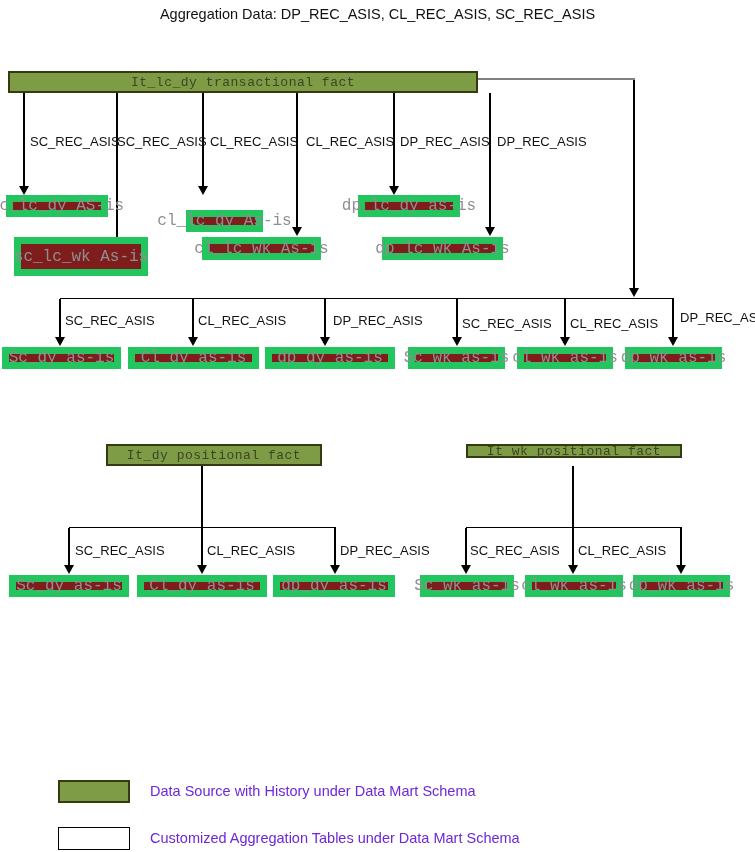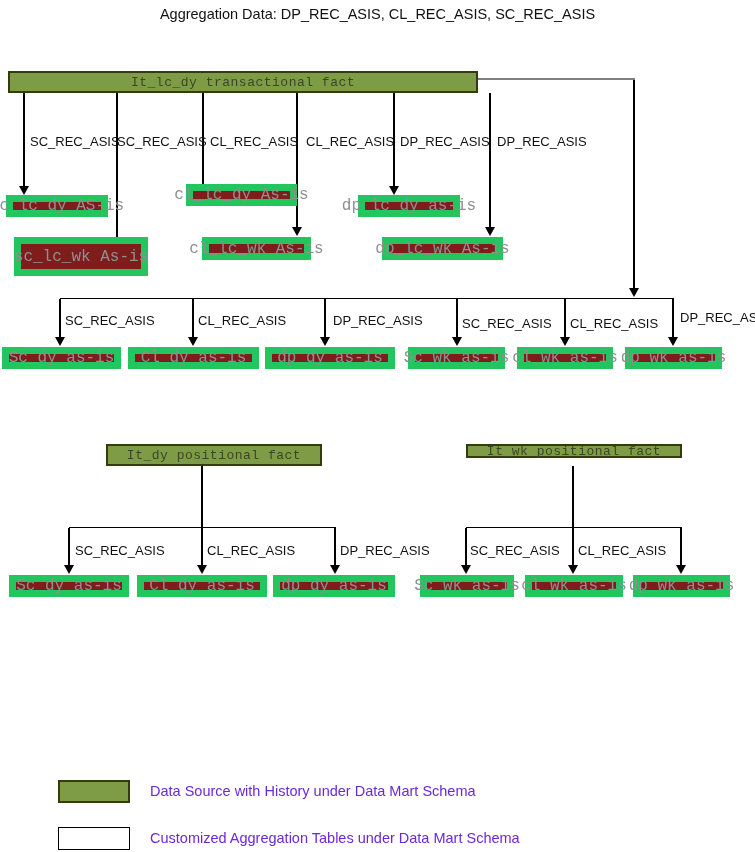--- a/index.html
+++ b/index.html
@@ -62,25 +62,25 @@
 <div class="abs ahead" style="left:629px;top:288px;"></div>
 
 <div class="abs elabel" style="left:30px;top:134px;">SC_REC_ASIS</div>
 <div class="abs elabel" style="left:117px;top:134px;">SC_REC_ASIS</div>
 <div class="abs elabel" style="left:210px;top:134px;">CL_REC_ASIS</div>
 <div class="abs elabel" style="left:306px;top:134px;">CL_REC_ASIS</div>
 <div class="abs elabel" style="left:400px;top:134px;">DP_REC_ASIS</div>
 <div class="abs elabel" style="left:497px;top:134px;">DP_REC_ASIS</div>
 
 <div class="abs wbox" style="left:6px;top:195px;width:102px;height:22px;">Sc_lc_dy AS-is</div>
-<div class="abs wbox" style="left:186px;top:184px;width:111px;height:22px;">cl_lc_dy As-is</div>
+<div class="abs wbox" style="left:186px;top:210px;width:77px;height:22px;">cl_lc_dy As-is</div>
 <div class="abs wbox" style="left:358px;top:195px;width:102px;height:22px;">dp_lc_dy as-is</div>
 
 <div class="abs wbox" style="left:14px;top:237px;width:134px;height:39px;">sc_lc_wk As-is</div>
-<div class="abs wbox" style="left:202px;top:237px;width:109px;height:23px;">cl_lc_wk As-is</div>
+<div class="abs wbox" style="left:202px;top:237px;width:119px;height:23px;">cl_lc_wk As-is</div>
 <div class="abs wbox" style="left:382px;top:237px;width:121px;height:23px;">dp_lc_wk As-is</div>
 
 <div class="abs hline" style="left:60px;top:298px;width:614px;"></div>
 
 <div class="abs vline" style="left:59px;top:299px;height:38px;"></div>
 <div class="abs ahead" style="left:55px;top:337px;"></div>
 <div class="abs vline" style="left:192px;top:299px;height:38px;"></div>
 <div class="abs ahead" style="left:188px;top:337px;"></div>
 <div class="abs vline" style="left:324px;top:299px;height:38px;"></div>
 <div class="abs ahead" style="left:320px;top:337px;"></div>

